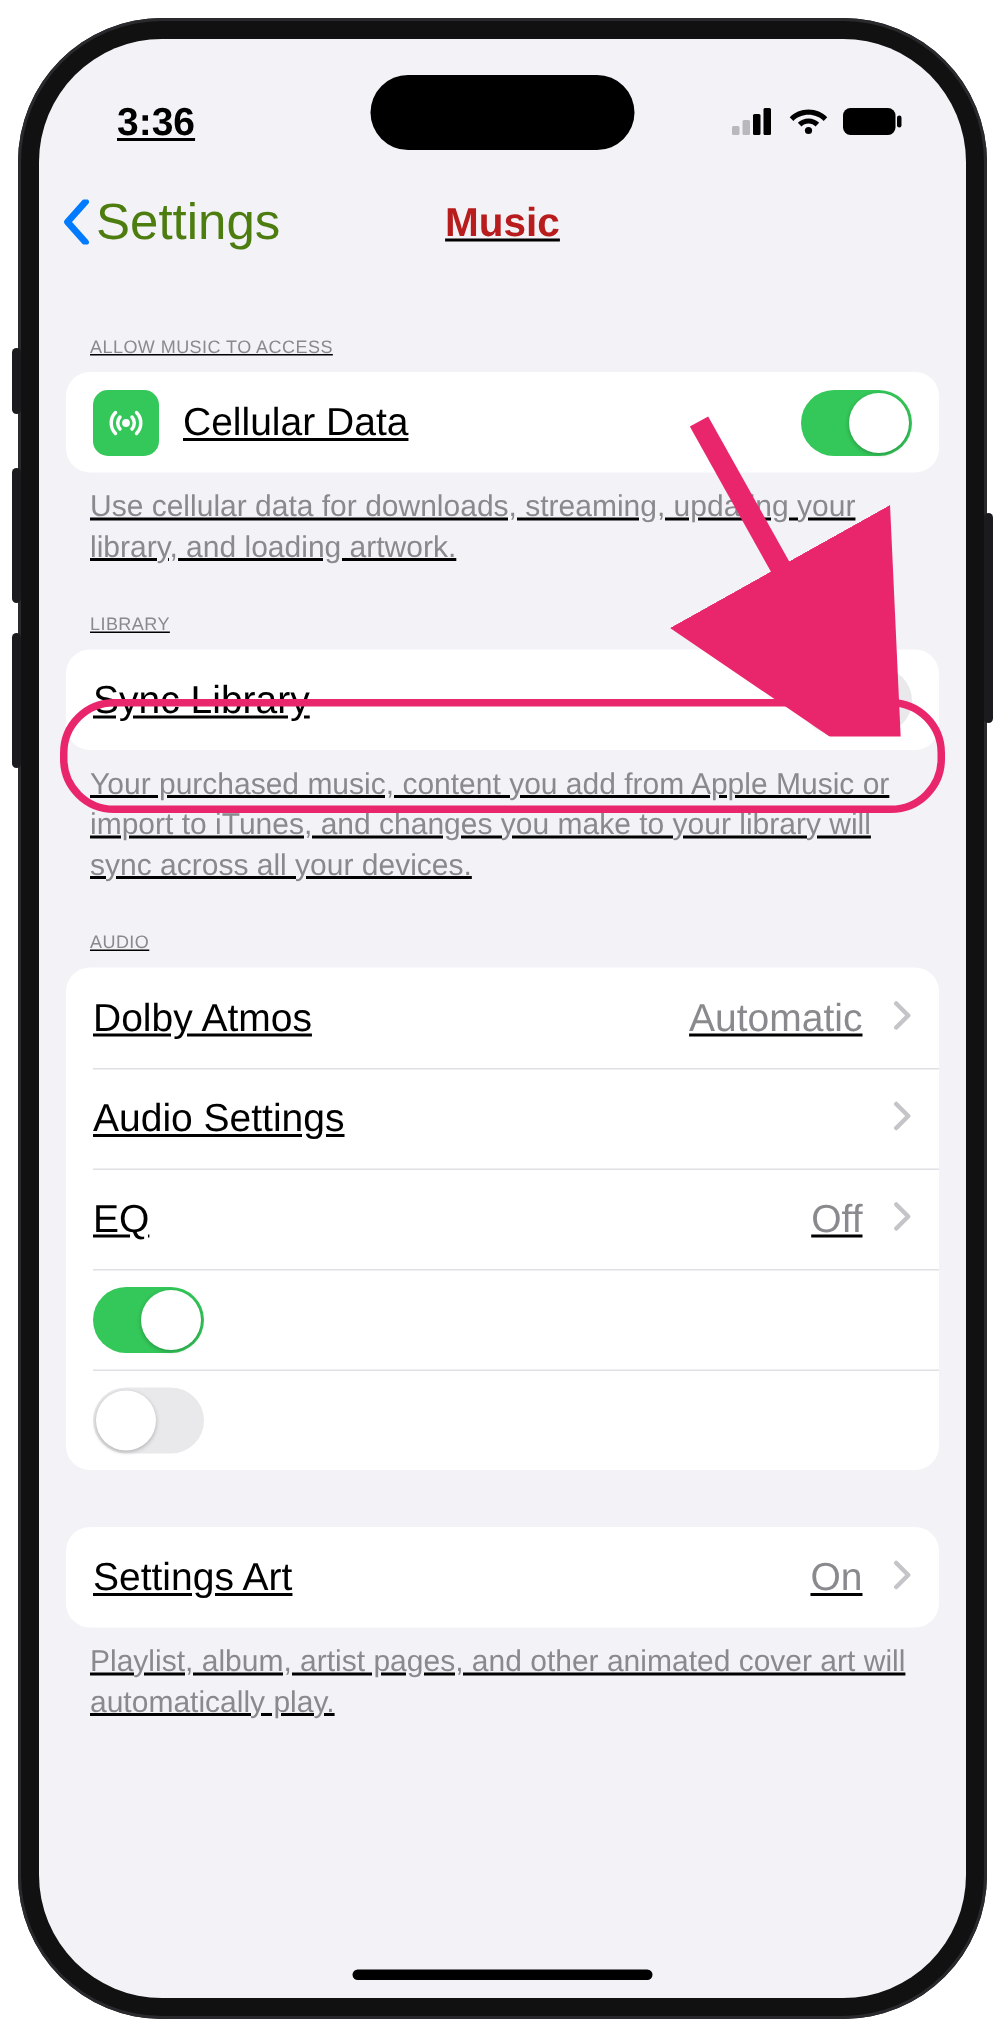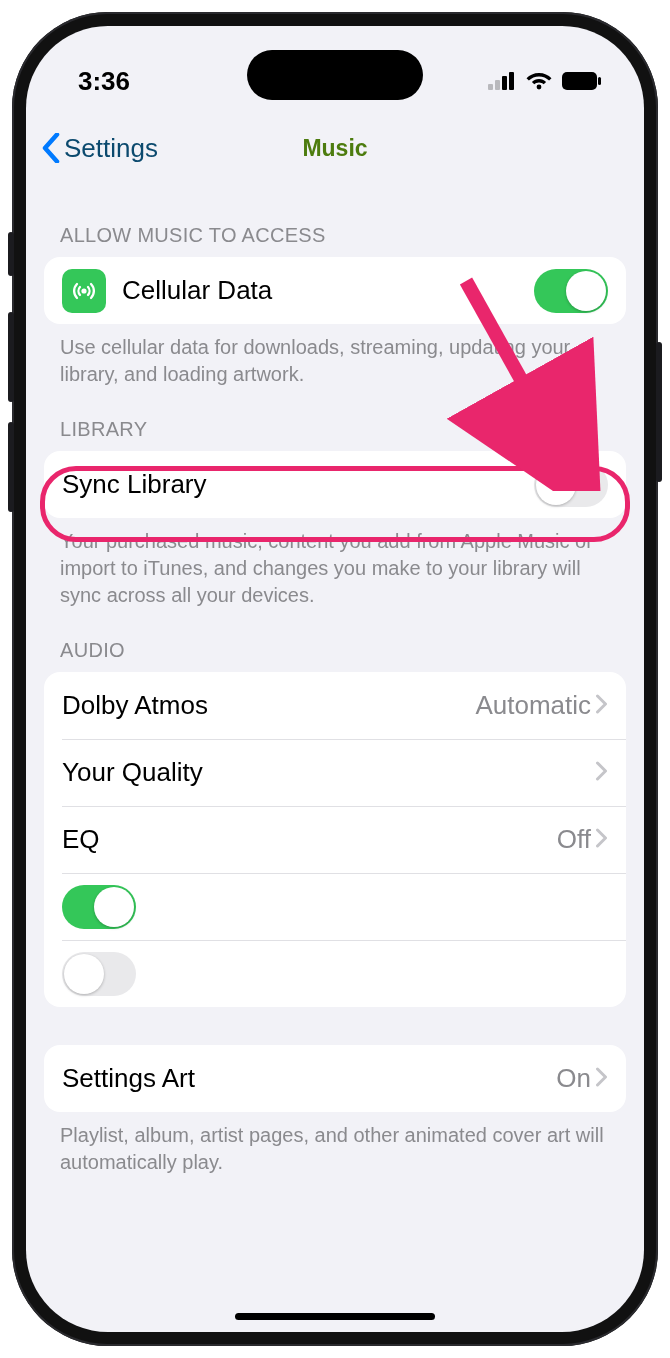--- a/index.html
+++ b/index.html
@@ -20,20 +20,21 @@
     position: relative;
     box-shadow: 0 0 0 2px #2a2a2e inset;
   }
   .screen {
     width: 100%;
     height: 100%;
     background: #f2f2f7;
     border-radius: 82px;
     overflow: hidden;
     position: relative;
+    text-decoration: underline;
   }
   .notch {
     position: absolute;
     top: 24px;
     left: 50%;
     transform: translateX(-50%);
     width: 176px;
     height: 50px;
     background: #000;
     border-radius: 30px;
@@ -71,36 +72,36 @@
     justify-content: center;
     padding: 0 18px;
   }
   .back {
     position: absolute;
     left: 14px;
     top: 0;
     height: 100%;
     display: flex;
     align-items: center;
-    color: #0c4a6e;
-    font-size: 26px;
+    color: #4d7c0f;
+    font-size: 34px;
     gap: 2px;
   }
   .back svg { width: 22px; height: 30px; }
   .title {
-    font-size: 23px;
+    font-size: 27px;
     font-weight: 600;
-    color: #4d7c0f;
+    color: #b91c1c;
   }
 
   .content { padding: 24px 18px 0; }
 
   .sect-header {
     color: #8a8a8e;
-    font-size: 20px;
+    font-size: 12px;
     letter-spacing: 0.3px;
     padding: 22px 16px 10px;
     text-transform: uppercase;
   }
   .sect-footer {
     color: #8a8a8e;
     font-size: 20px;
     line-height: 1.35;
     padding: 10px 16px 8px;
   }
@@ -133,21 +134,21 @@
     width: 44px;
     height: 44px;
     border-radius: 10px;
     margin-right: 16px;
     display: flex;
     align-items: center;
     justify-content: center;
     flex-shrink: 0;
   }
   .row .label { flex: 1; }
-  .row .value { color: #8a8a8e; font-size: 26px; margin-right: 4px; }
+  .row .value { color: #8a8a8e; font-size: 26px; margin-right: 20px; }
   .chevron { color: #c5c5c9; }
 
   .toggle {
     width: 74px;
     height: 44px;
     border-radius: 22px;
     position: relative;
     flex-shrink: 0;
   }
   .toggle.on { background: #34c759; }
@@ -276,21 +277,21 @@
         <div class="row">
           <div class="label">Dolby Atmos</div>
           <div class="value">Automatic</div>
           <span class="chevron">
             <svg width="13" height="20" viewBox="0 0 12 20">
                 <polyline points="2,2 10,10 2,18" fill="none" stroke="#c5c5c9" stroke-width="3" stroke-linecap="round" stroke-linejoin="round"></polyline>
               </svg>
           </span>
         </div>
         <div class="row">
-          <div class="label">Your Quality</div>
+          <div class="label">Audio Settings</div>
           <span class="chevron">
             <svg width="13" height="20" viewBox="0 0 12 20">
                 <polyline points="2,2 10,10 2,18" fill="none" stroke="#c5c5c9" stroke-width="3" stroke-linecap="round" stroke-linejoin="round"></polyline>
               </svg>
           </span>
         </div>
         <div class="row">
           <div class="label">EQ</div>
           <div class="value">Off</div>
           <span class="chevron">

